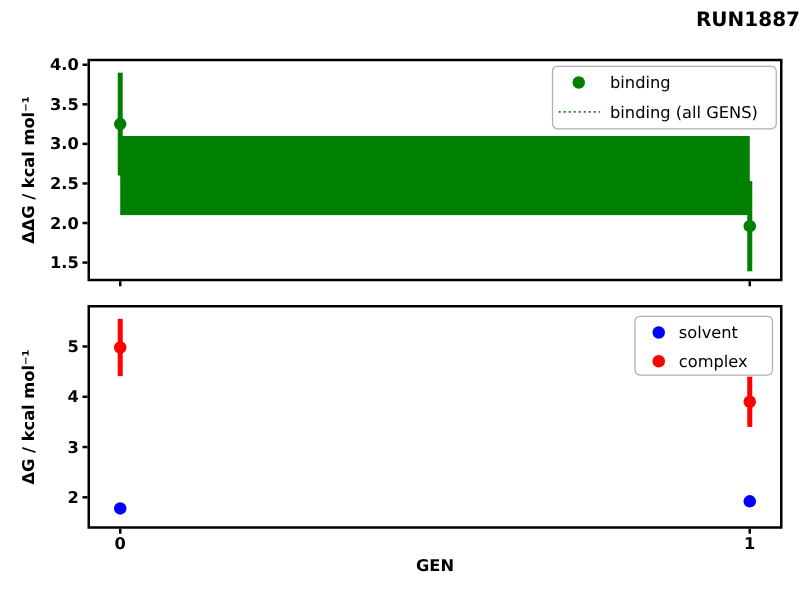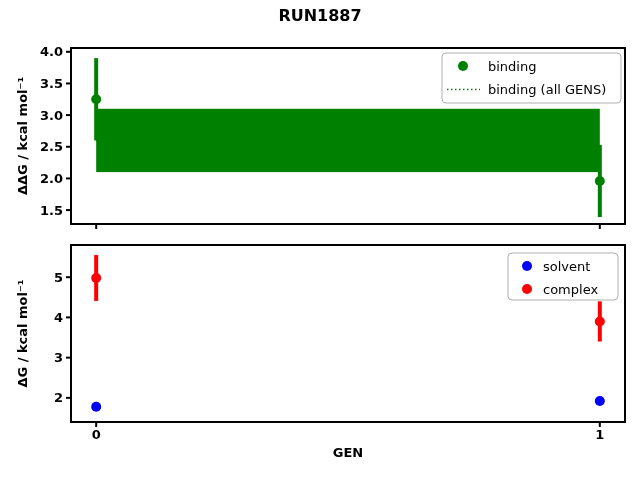--- a/index.html
+++ b/index.html
@@ -9,21 +9,21 @@
     height: 480px;
     background: #ffffff;
     font-family: "DejaVu Sans", "Liberation Sans", sans-serif;
     overflow: hidden;
   }
   #figure-title {
     position: absolute;
     top: 6px;
     left: 0;
     width: 640px;
-    text-align: center;
+    text-align: right;
     font-size: 16px;
     font-weight: bold;
     color: #000000;
   }
   #chart-canvas { position: absolute; left: 0; top: 0; }
 </style>
 </head>
 <body>
 
 <div id="figure">

